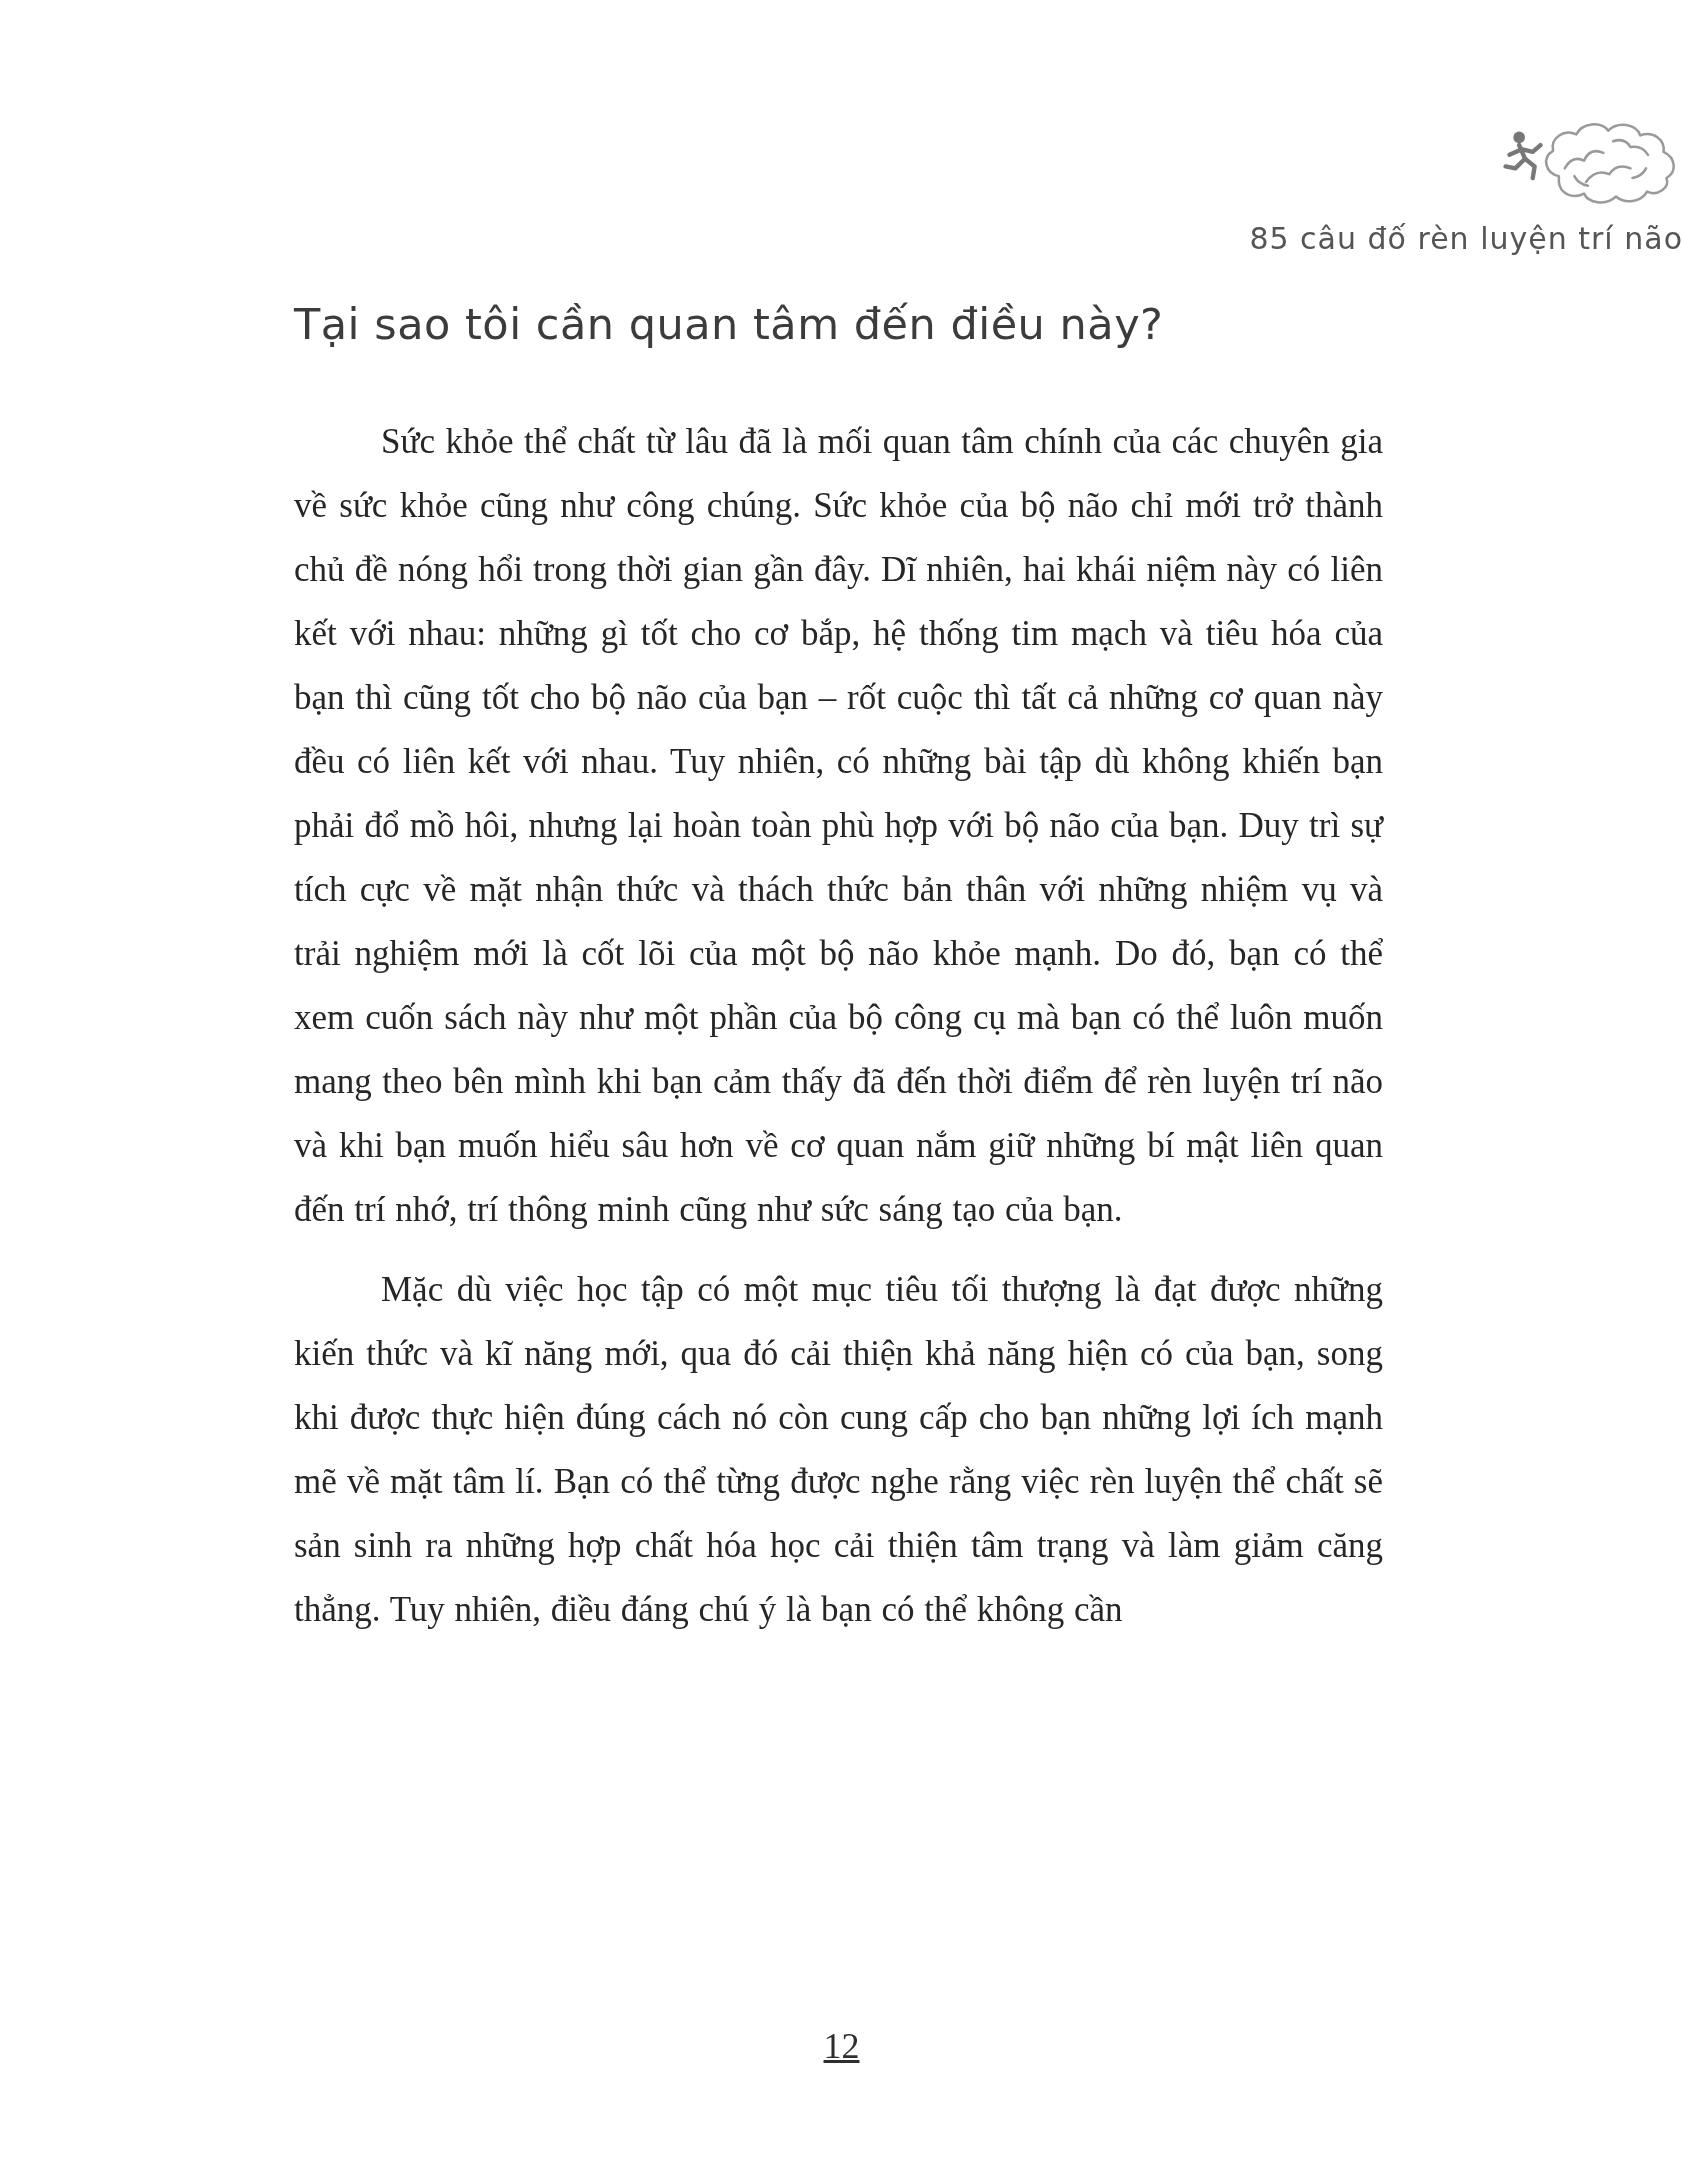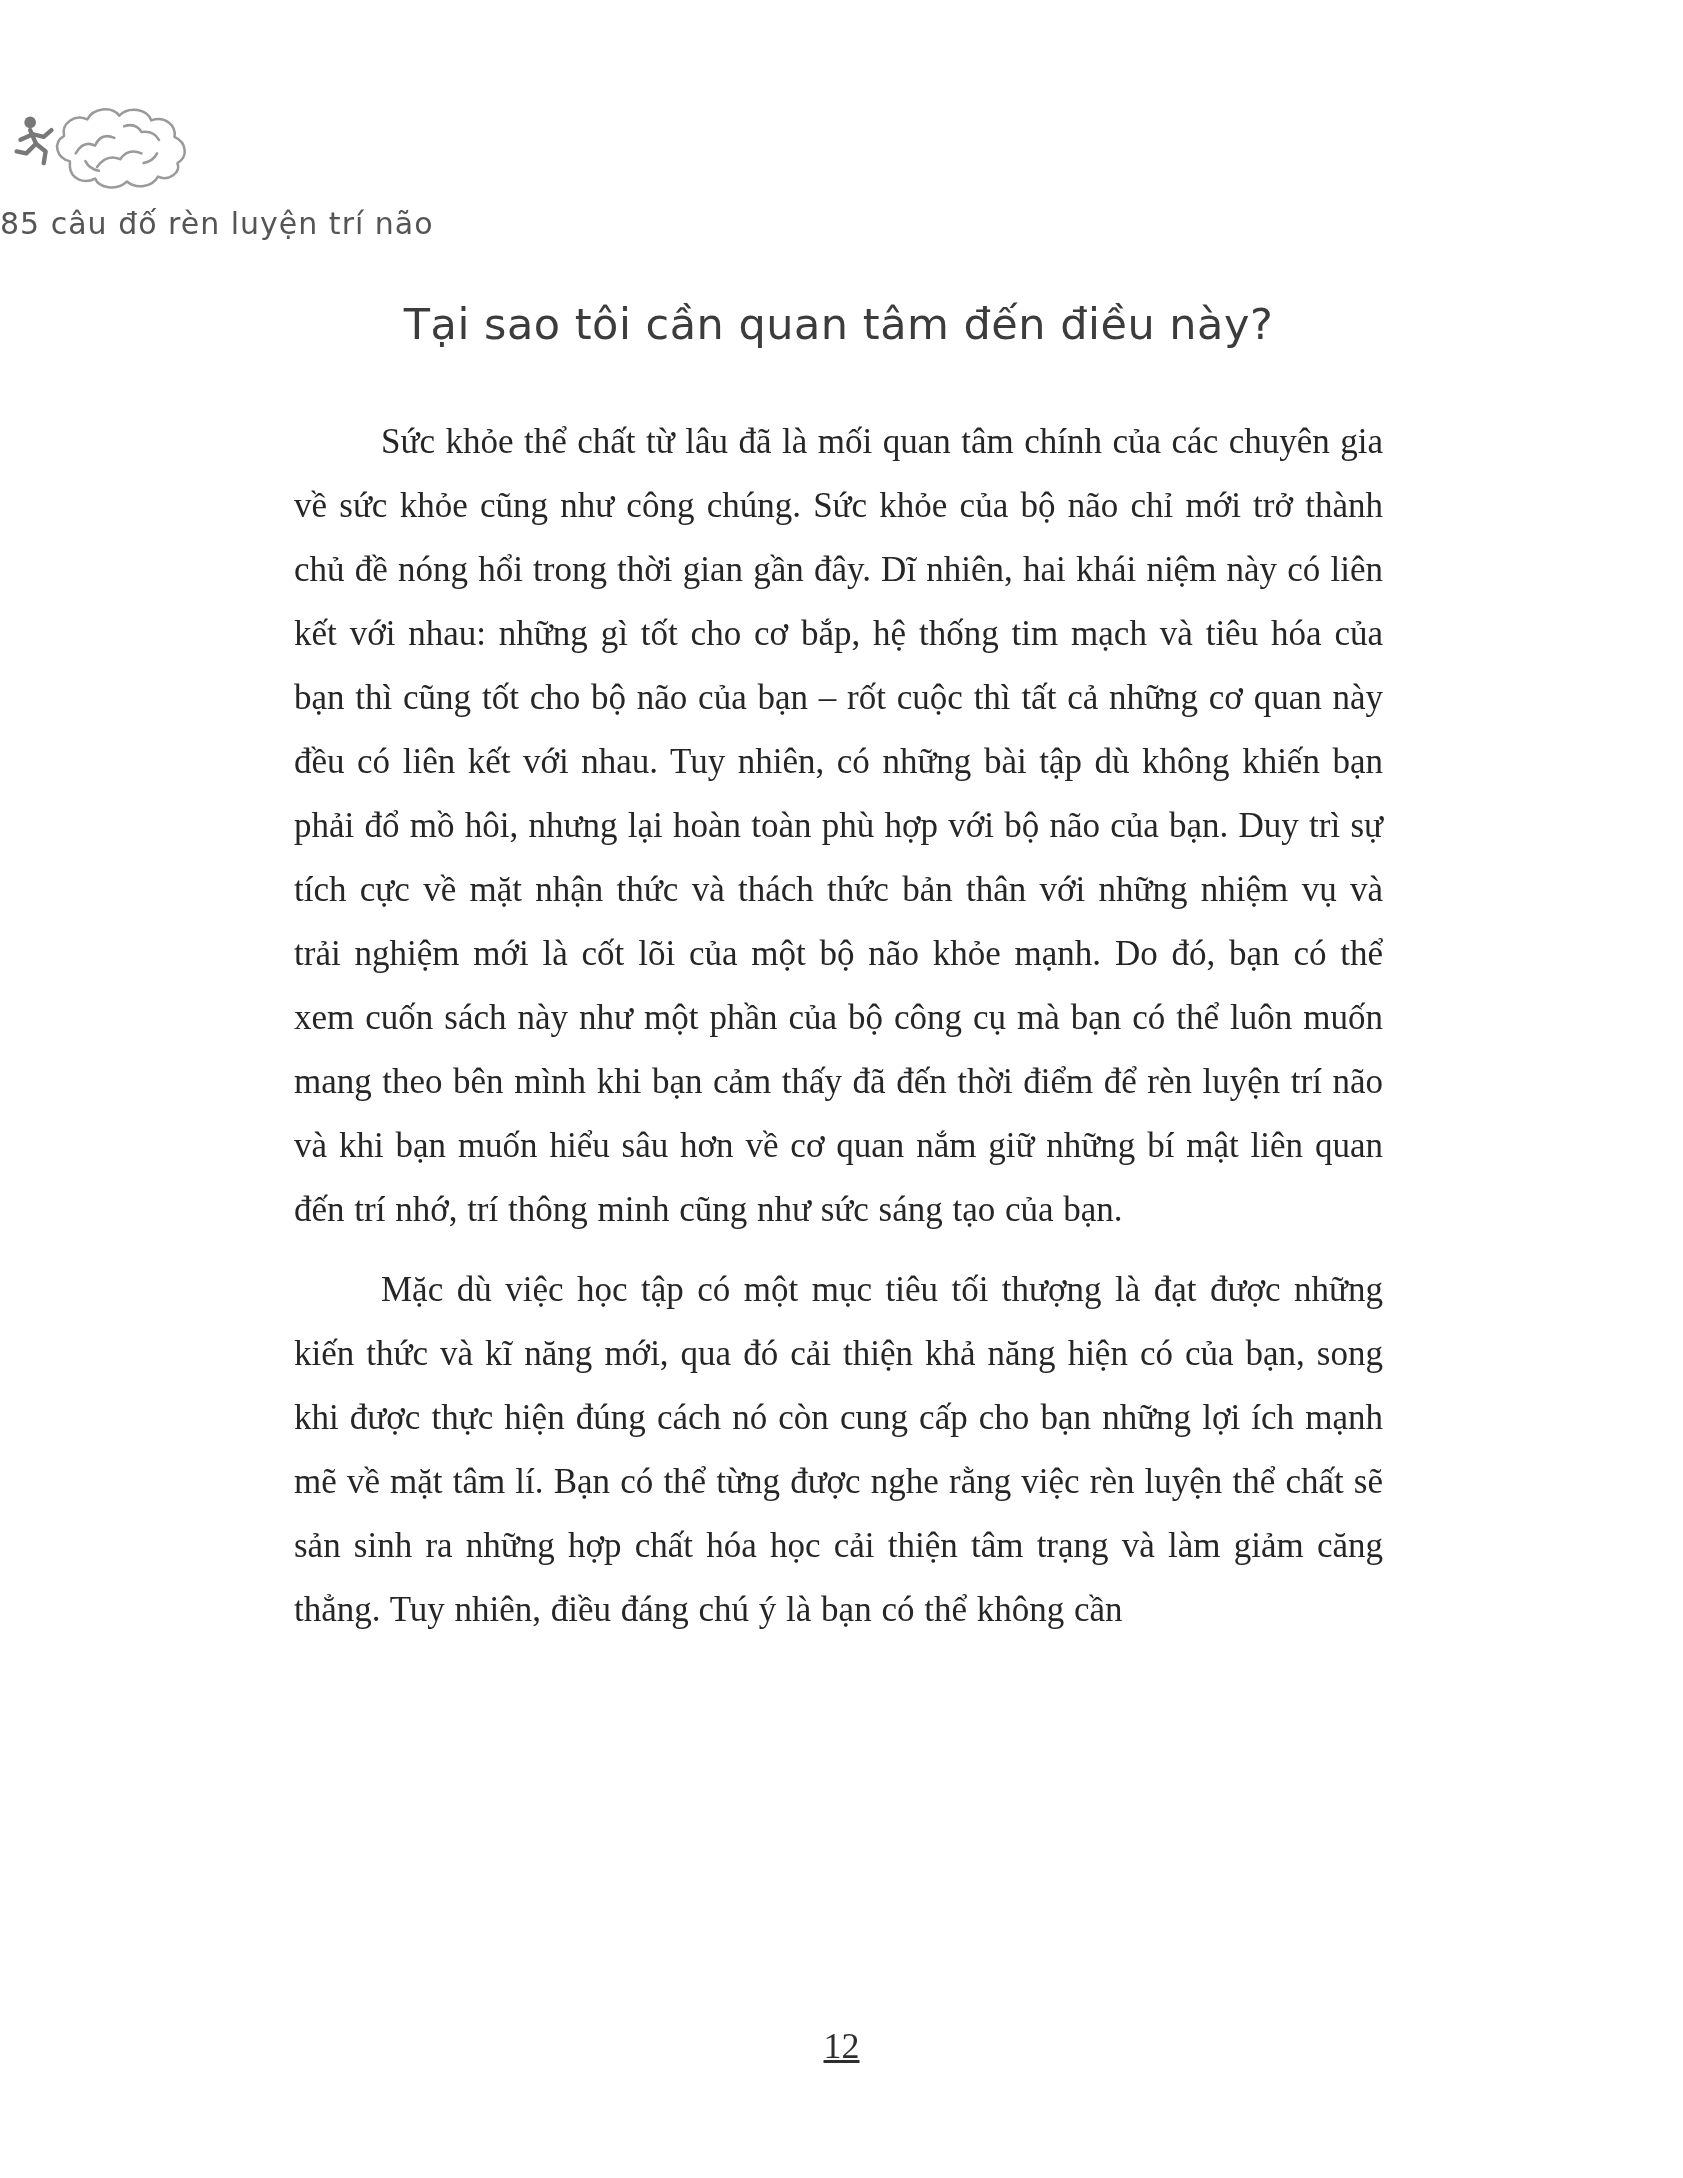--- a/index.html
+++ b/index.html
@@ -10,24 +10,24 @@
   .page {
     position: relative;
     width: 1683px;
     height: 2178px;
     background: #ffffff;
     overflow: hidden;
     font-family: "Liberation Serif", "DejaVu Serif", serif;
   }
   .page-header {
     position: absolute;
-    top: 103px;
+    top: 118px;
     left: 0;
     width: 100%;
-    text-align: left;
+    text-align: right;
   }
   .logo-wrap {
     display: inline-block;
     line-height: 0;
   }
   .logo-caption {
     margin-top: 6px;
     font-family: "DejaVu Sans", "Liberation Sans", sans-serif;
     font-size: 30px;
     font-weight: 400;
@@ -40,21 +40,20 @@
     left: 294px;
     width: 1089px;
   }
   .section-heading {
     margin: 0 0 61px 0;
     font-family: "DejaVu Sans", "Liberation Sans", sans-serif;
     font-size: 43px;
     font-weight: 500;
     color: #3c3c3c;
     letter-spacing: 0.5px;
-    text-align: center;
   }
   .body-paragraph {
     margin: 0;
     font-size: 35px;
     line-height: 64px;
     color: #262626;
     text-align: justify;
     text-indent: 87px;
     word-spacing: 1px;
   }

